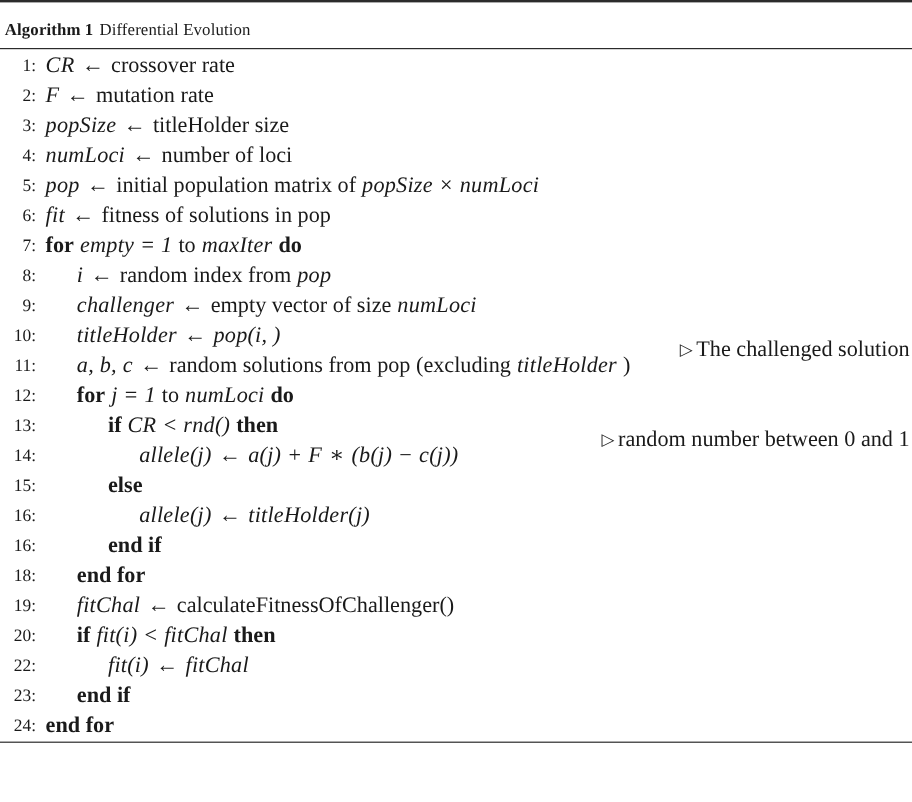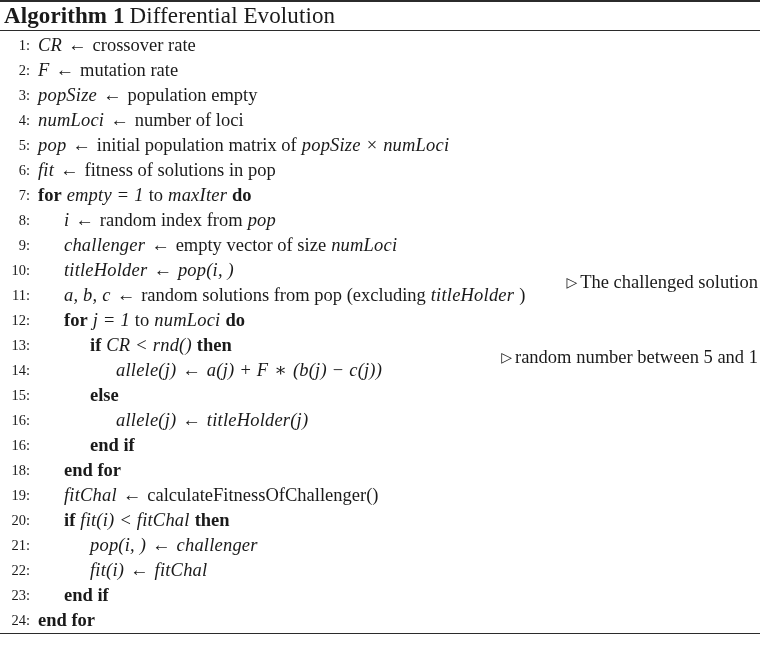--- a/index.html
+++ b/index.html
@@ -45,23 +45,23 @@
     border-top: 1.3px solid #2b2b2b;
     width: 760px;
     margin: 0;
     height: 0;
     font-size: 0;
     line-height: 0;
   }
 
   
   .caption {
-    font-size: 23px;
-    line-height: 25px;
-    padding: 1px 0 2px 4px;
+    font-size: 14px;
+    line-height: 25px;
+    padding: 11px 0 2px 4px;
     white-space: nowrap;
     letter-spacing: 0.1px;
   }
   .caption .cap-name {
     font-weight: bold;
   }
   .caption .cap-title {
     font-weight: normal;
   }
 
@@ -154,21 +154,21 @@
       <div class="alg-line">
         <span class="lineno">1</span>
         <span class="line-content ind-0"><span class="va">CR</span><span class="sp"></span><span class="op">←</span><span class="sp"></span><span class="ro">crossover rate</span></span>
       </div>
       <div class="alg-line">
         <span class="lineno">2</span>
         <span class="line-content ind-0"><span class="va">F</span><span class="sp"></span><span class="op">←</span><span class="sp"></span><span class="ro">mutation rate</span></span>
       </div>
       <div class="alg-line">
         <span class="lineno">3</span>
-        <span class="line-content ind-0"><span class="va">popSize</span><span class="sp"></span><span class="op">←</span><span class="sp"></span><span class="ro">population empty</span></span>
+        <span class="line-content ind-0"><span class="va">popSize</span><span class="sp"></span><span class="op">←</span><span class="sp"></span><span class="ro">titleHolder size</span></span>
       </div>
       <div class="alg-line">
         <span class="lineno">4</span>
         <span class="line-content ind-0"><span class="va">numLoci</span><span class="sp"></span><span class="op">←</span><span class="sp"></span><span class="ro">number of loci</span></span>
       </div>
       <div class="alg-line">
         <span class="lineno">5</span>
         <span class="line-content ind-0"><span class="va">pop</span><span class="sp"></span><span class="op">←</span><span class="sp"></span><span class="ro">initial population matrix of</span><span class="sp"></span><span class="va">popSize</span><span class="sp"></span><span class="op">×</span><span class="sp"></span><span class="va">numLoci</span></span>
       </div>
       <div class="alg-line">
@@ -196,21 +196,21 @@
         <span class="lineno">11</span>
         <span class="line-content ind-1"><span class="va">a, b, c</span><span class="sp"></span><span class="op">←</span><span class="sp"></span><span class="ro">random solutions from pop (excluding</span><span class="sp"></span><span class="va">titleHolder</span><span class="sp"></span><span class="ro">)</span></span>
       </div>
       <div class="alg-line">
         <span class="lineno">12</span>
         <span class="line-content ind-1"><span class="kw">for</span><span class="sp"></span><span class="va">j</span><span class="sp"></span><span class="op">=</span><span class="sp"></span><span class="va">1</span><span class="sp"></span><span class="ro">to</span><span class="sp"></span><span class="va">numLoci</span><span class="sp"></span><span class="kw">do</span></span>
       </div>
       <div class="alg-line">
         <span class="lineno">13</span>
         <span class="line-content ind-2"><span class="kw">if</span><span class="sp"></span><span class="va">CR</span><span class="sp"></span><span class="op">&lt;</span><span class="sp"></span><span class="va">rnd()</span><span class="sp"></span><span class="kw">then</span></span>
-        <span class="comment"><span class="tri">▷</span><span>random number between 5 and 1</span></span>
+        <span class="comment"><span class="tri">▷</span><span>random number between 0 and 1</span></span>
       </div>
       <div class="alg-line">
         <span class="lineno">14</span>
         <span class="line-content ind-3"><span class="va">allele(j)</span><span class="sp"></span><span class="op">←</span><span class="sp"></span><span class="va">a(j)</span><span class="sp"></span><span class="op">+</span><span class="sp"></span><span class="va">F</span><span class="sp"></span><span class="op">∗</span><span class="sp"></span><span class="va">(b(j)</span><span class="sp"></span><span class="op">−</span><span class="sp"></span><span class="va">c(j))</span></span>
       </div>
       <div class="alg-line">
         <span class="lineno">15</span>
         <span class="line-content ind-2"><span class="kw">else</span></span>
       </div>
       <div class="alg-line">
@@ -227,24 +227,20 @@
       </div>
       <div class="alg-line">
         <span class="lineno">19</span>
         <span class="line-content ind-1"><span class="va">fitChal</span><span class="sp"></span><span class="op">←</span><span class="sp"></span><span class="ro">calculateFitnessOfChallenger()</span></span>
       </div>
       <div class="alg-line">
         <span class="lineno">20</span>
         <span class="line-content ind-1"><span class="kw">if</span><span class="sp"></span><span class="va">fit(i)</span><span class="sp"></span><span class="op">&lt;</span><span class="sp"></span><span class="va">fitChal</span><span class="sp"></span><span class="kw">then</span></span>
       </div>
       <div class="alg-line">
-        <span class="lineno">21</span>
-        <span class="line-content ind-2"><span class="va">pop(i, )</span><span class="sp"></span><span class="op">←</span><span class="sp"></span><span class="va">challenger</span></span>
-      </div>
-      <div class="alg-line">
         <span class="lineno">22</span>
         <span class="line-content ind-2"><span class="va">fit(i)</span><span class="sp"></span><span class="op">←</span><span class="sp"></span><span class="va">fitChal</span></span>
       </div>
       <div class="alg-line">
         <span class="lineno">23</span>
         <span class="line-content ind-1"><span class="kw">end if</span></span>
       </div>
       <div class="alg-line">
         <span class="lineno">24</span>
         <span class="line-content ind-0"><span class="kw">end for</span></span>

